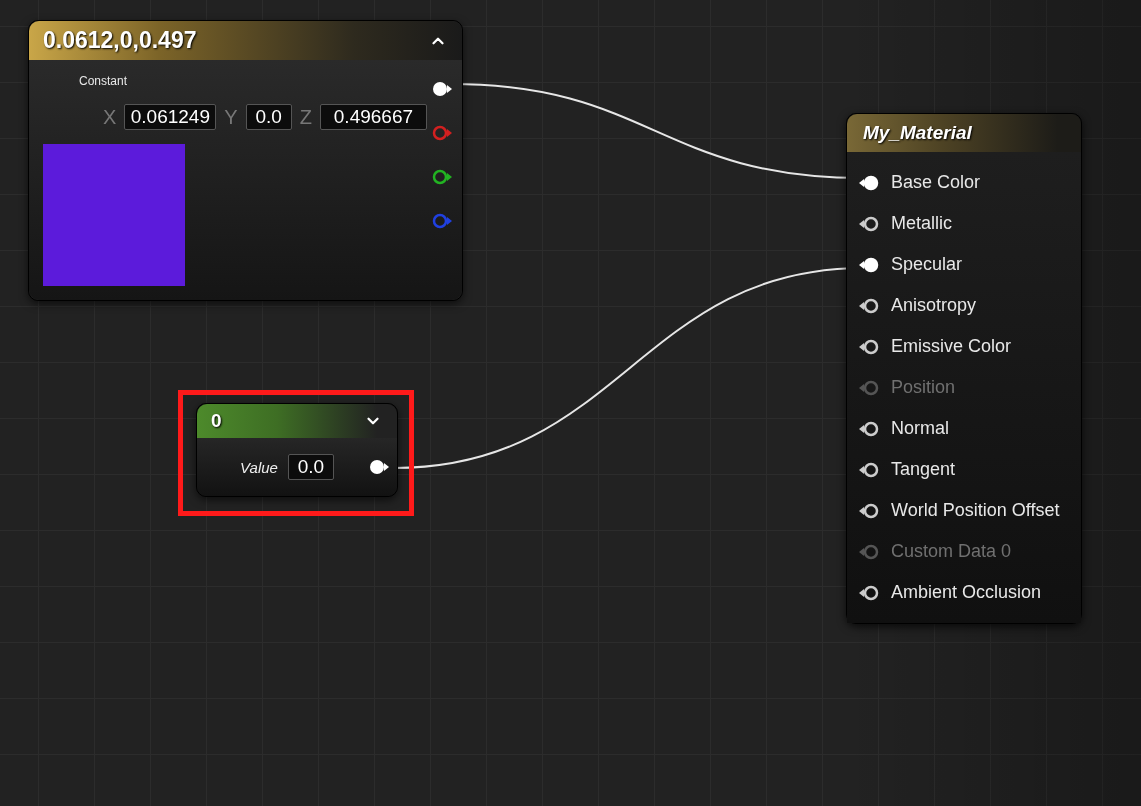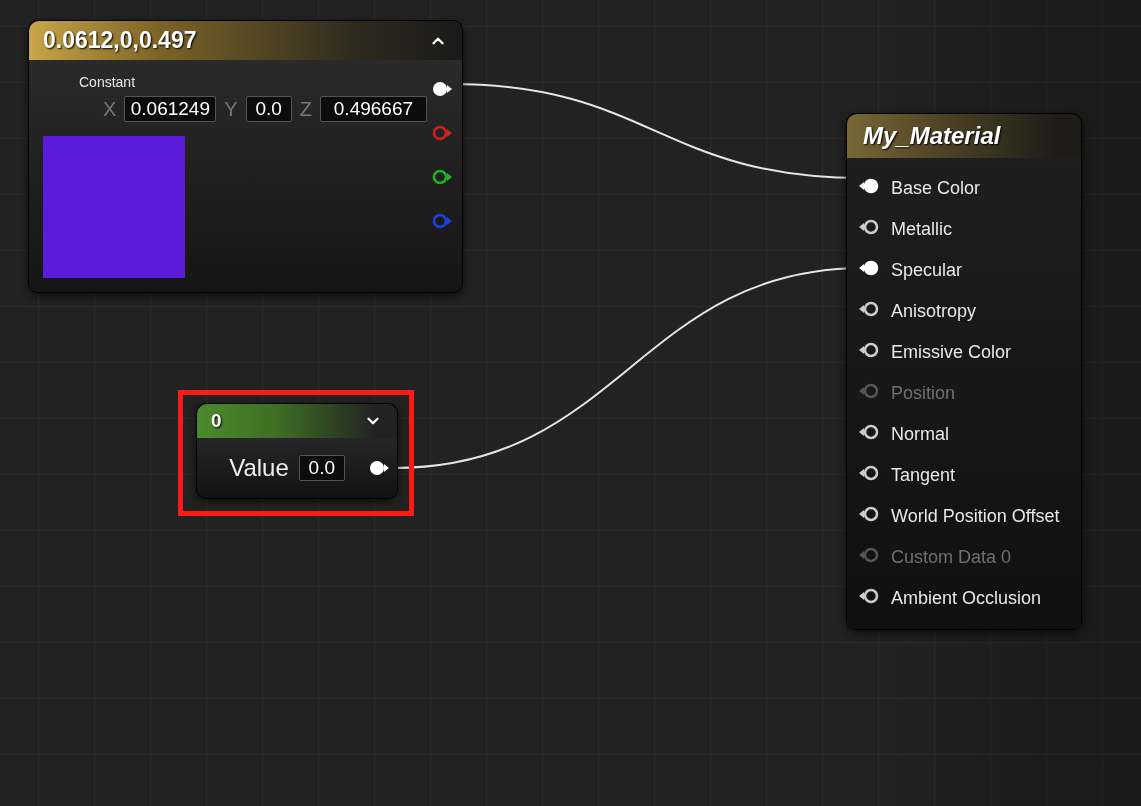--- a/index.html
+++ b/index.html
@@ -55,23 +55,23 @@
     font-size: 23px;
     text-shadow: 1px 1px 2px #000;
   }
   .vec-body {
     position: relative;
     padding: 14px 44px 14px 14px;
     background: linear-gradient(#2a2a2a, #151515);
     border-radius: 0 0 10px 10px;
   }
   .vec-body .const-label {
-    font-size: 14px;
+    font-size: 12px;
     color: #e8e8e8;
-    margin: 0 0 6px 36px;
+    margin: 0 0 16px 36px;
   }
   .xyz-row {
     display: flex;
     align-items: center;
     gap: 8px;
     margin-left: 60px;
   }
   .axis-label {
     font-size: 20px;
     color: #777;
@@ -140,21 +140,21 @@
     text-shadow:1px 1px 2px #000;
   }
   .scalar-body {
     position:relative;
     padding: 16px 40px 16px 20px;
     background: linear-gradient(#262626,#121212);
     border-radius:0 0 10px 10px;
     display:flex; align-items:center; gap:10px;
     justify-content:center;
   }
-  .scalar-body .vlabel { font-size:24px; color:#eee; }
+  .scalar-body .vlabel { font-size:15px; color:#eee;font-style:italic; }
   .scalar-body .num-input { width:46px; }
   .scalar-pin {
     position:absolute;
     right: 8px;
     top: 50%;
     transform: translateY(-50%);
   }
 
   
   .mat-node {
@@ -163,31 +163,31 @@
     width: 234px;
     background: #151515;
     border: 1px solid #000;
     border-radius: 10px;
     box-shadow: 0 3px 8px rgba(0,0,0,0.7);
   }
   .mat-header {
     padding: 8px 16px;
     border-radius:10px 10px 0 0;
     background: linear-gradient(to right, #796836 0%, #4e4324 40%, #1d1c18 90%);
-    color:#fff; font-weight:bold; font-size:24px;
+    color:#fff; font-weight:bold; font-size:19px;
     font-style: italic;
     text-shadow:1px 1px 2px #000;
   }
   .mat-body {
     background: linear-gradient(#1e1e1e,#101010);
     padding: 10px 10px 10px 6px;
   }
   .mat-row {
     display:flex;
-    align-items:flex-start;
+    align-items:center;
     gap: 12px;
     padding: 10px 6px;
     font-size: 18px;
   }
   .mat-row.disabled { color:#707070; }
   .mat-row.enabled  { color:#e8e8e8; }
   .mat-in-pin {
     width:20px; height:16px;
     flex-shrink:0;
     cursor:pointer;

